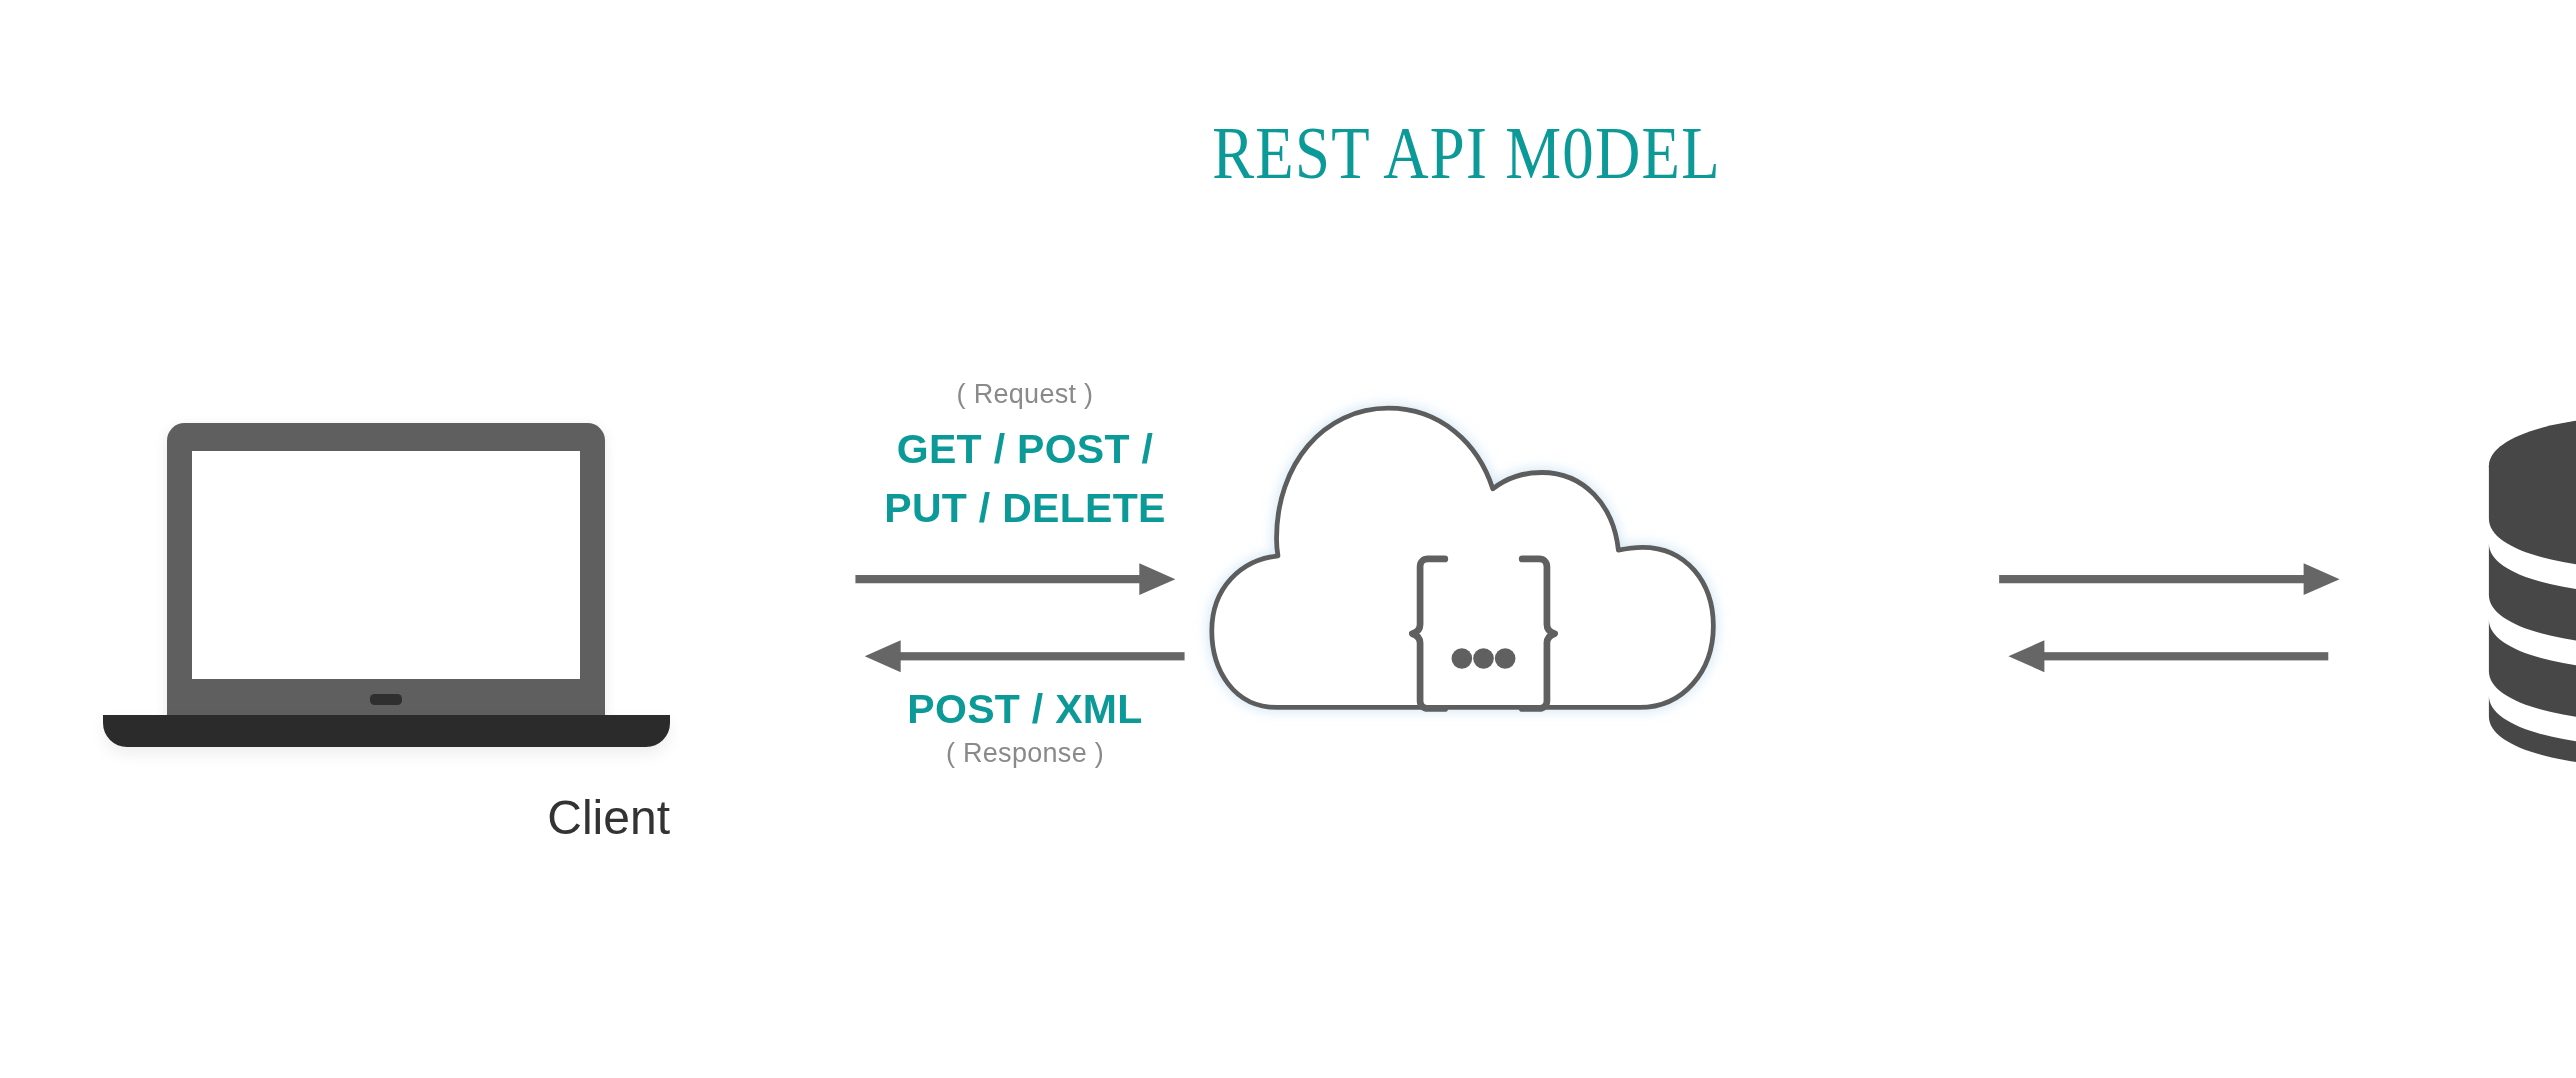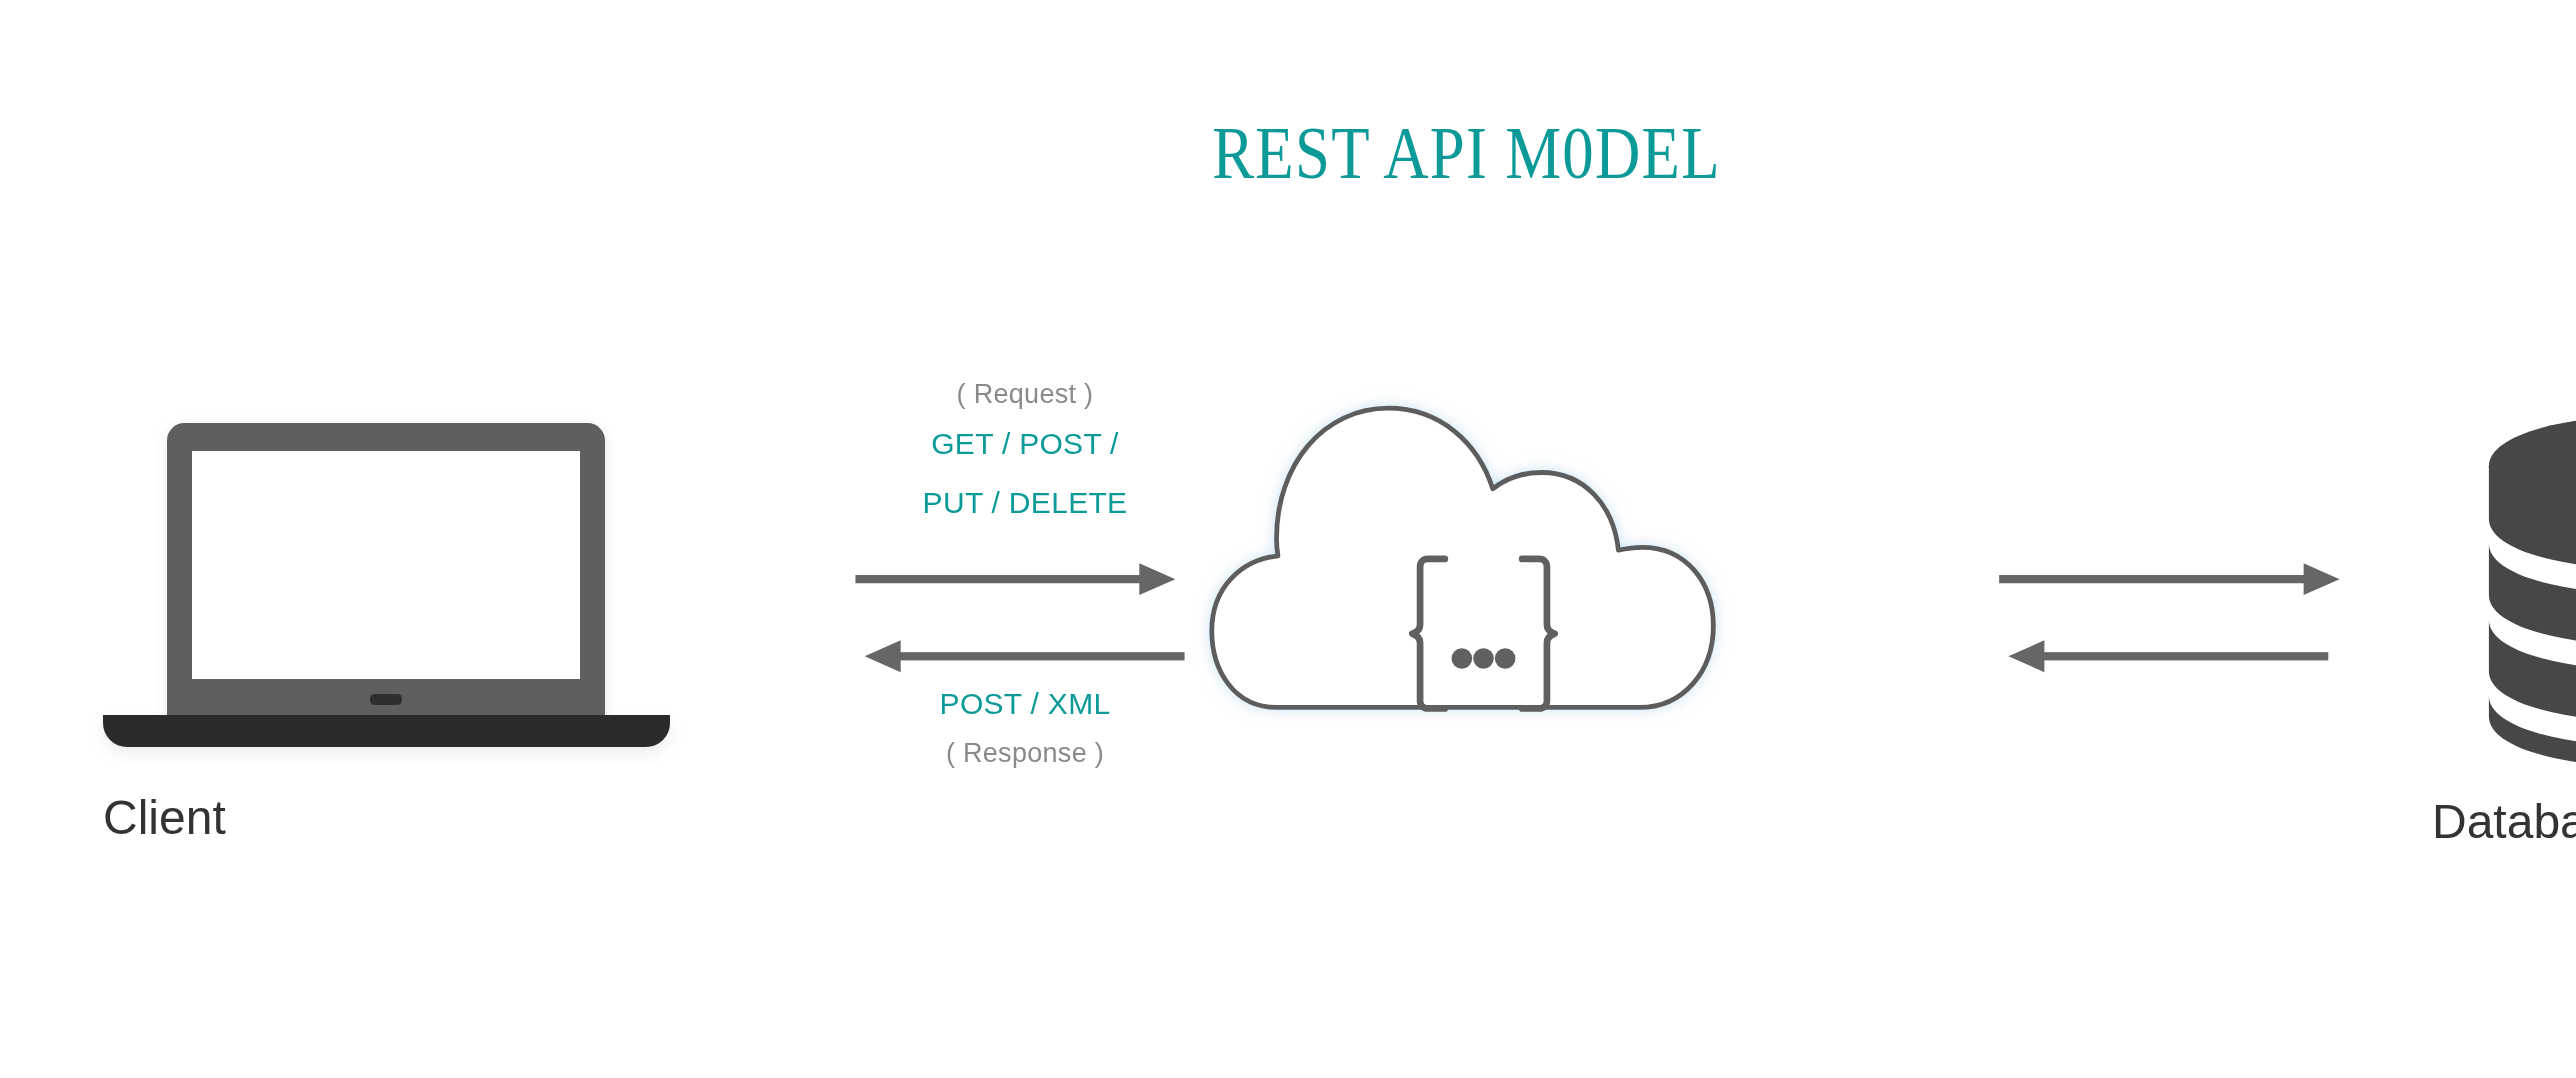--- a/index.html
+++ b/index.html
@@ -36,21 +36,21 @@
     color: #0c9a98;
     transform: scaleX(0.86);
     transform-origin: 50% 50%;
     white-space: nowrap;
     line-height: 1;
   }
 
   
   .node {
     position: absolute;
-    text-align: left;
+    text-align: right;
   }
   .node-label {
     font-family: "Liberation Sans", sans-serif;
     font-size: 48px;
     font-weight: 400;
     color: #333333;
     white-space: nowrap;
     line-height: 1;
   }
 
@@ -147,22 +147,22 @@
     line-height: 1;
     font-family: "Liberation Sans", sans-serif;
   }
   .ann-muted {
     font-size: 27px;
     font-weight: 400;
     color: #8a8a8a;
     letter-spacing: 0.3px;
   }
   .ann-accent {
-    font-size: 30px;
-    font-weight: 400;
+    font-size: 41px;
+    font-weight: 700;
     color: #0c9a98;
     letter-spacing: 0.3px;
     text-align: center;
   }
   #lbl-request   { left: 855px; top: 381px;  width: 340px; }
   #lbl-methods-1 { left: 855px; top: 429px;  width: 340px; }
   #lbl-methods-2 { left: 855px; top: 488px;  width: 340px; }
   #lbl-format    { left: 855px; top: 689px; width: 340px; }
   #lbl-response  { left: 855px; top: 740px; width: 340px; }
 </style>

